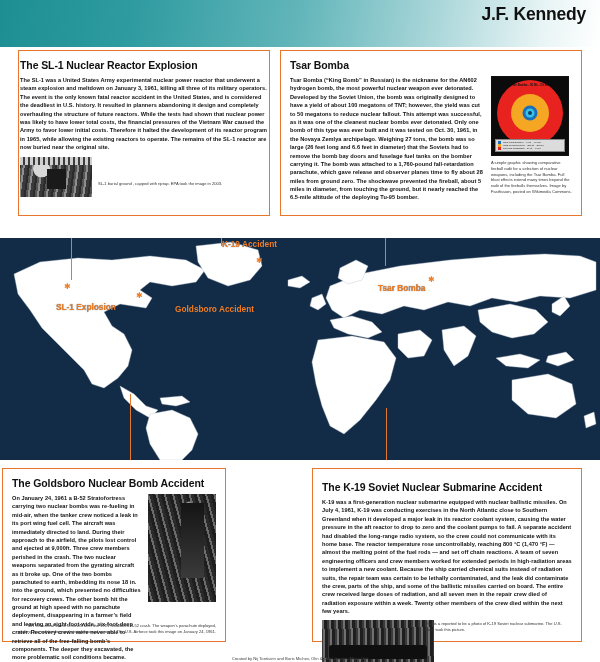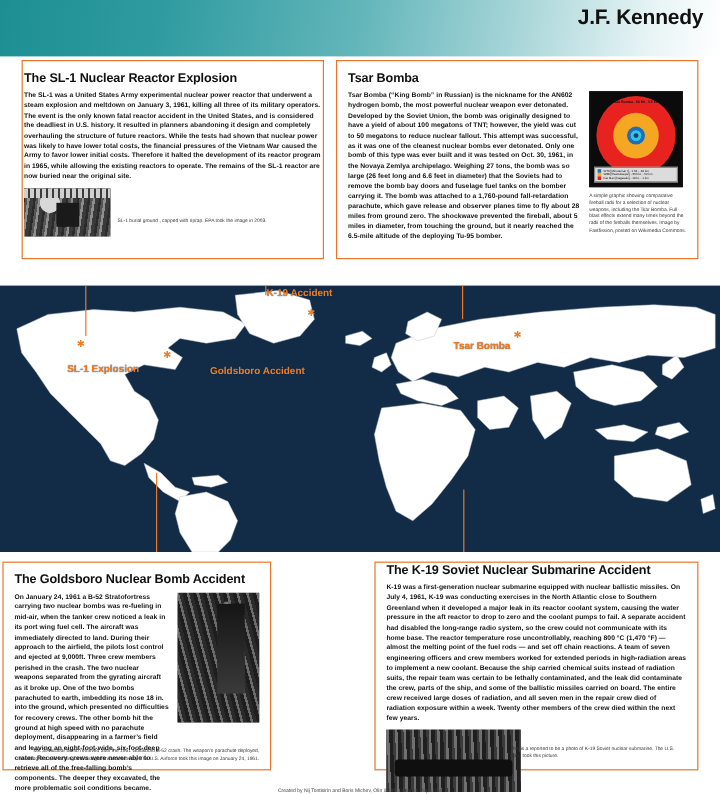--- a/index.html
+++ b/index.html
@@ -41,21 +41,21 @@
     font-size:5.6px;font-weight:bold;line-height:1.5;
     color:#111;text-align:left;letter-spacing:0.05px;
   }
   .caption{
     font-size:4.1px;line-height:1.42;color:#333;font-weight:normal;
   }
 
   #panel-sl1{left:18px;top:50px;width:252px;height:166px;padding:8px 1px;}
   #panel-tsar{left:280px;top:50px;width:302px;height:166px;padding:8px 9px;}
   #panel-goldsboro{left:2px;top:468px;width:224px;height:174px;padding:8px 9px;}
-  #panel-k19{left:312px;top:468px;width:270px;height:174px;padding:0 9px;}
+  #panel-k19{left:312px;top:468px;width:270px;height:174px;padding:12px 9px;}
 
   
   .sl1-figure{display:flex;gap:6px;align-items:flex-start;margin-top:5px;}
   .photo{
     background:#767676;position:relative;overflow:hidden;flex:none;
   }
   .photo.sl1{width:72px;height:40px;
     background:
       radial-gradient(circle at 30% 30%,#d8d8d8 0 14%,transparent 15%),
       repeating-linear-gradient(98deg,#2b2b2b 0 2px,#555 2px 4px,#8e8e8e 4px 6px,#3a3a3a 6px 9px),

